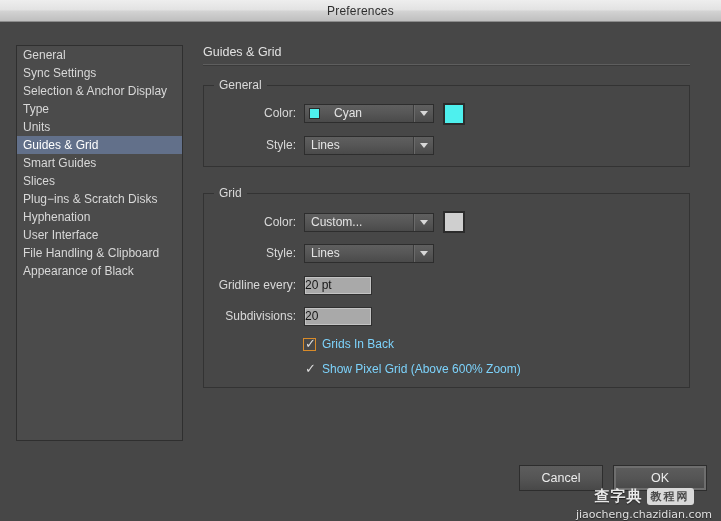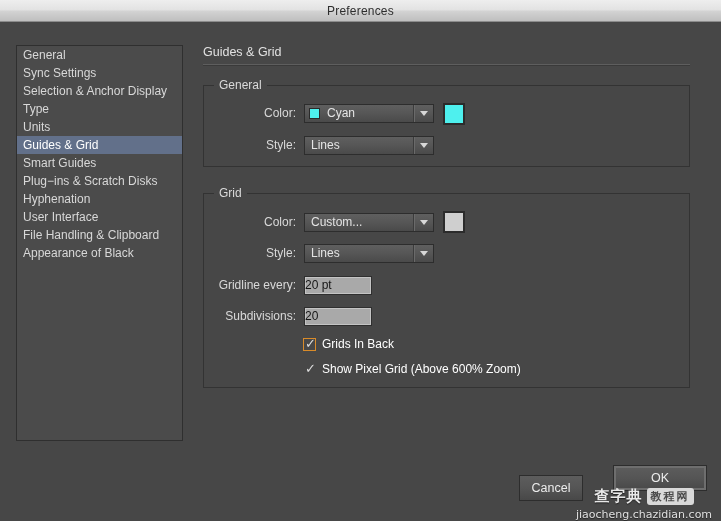--- a/index.html
+++ b/index.html
@@ -120,20 +120,21 @@
   .dropdown {
     position: relative;
     height: 19px;
     width: 130px;
     box-sizing: border-box;
     background: linear-gradient(to bottom, #5f5f5f 0%, #565656 50%, #4a4a4a 100%);
     border: 1px solid #2d2d2d;
     display: flex;
     align-items: center;
     cursor: default;
+    gap: 7px;
   }
   .dropdown .swatch-mini {
     width: 11px; height: 11px;
     margin-left: 4px;
     border: 1px solid #2a2a2a;
     box-sizing: border-box;
     flex: 0 0 auto;
   }
   .dropdown .dd-text {
     font-size: 12px;
@@ -205,41 +206,41 @@
   }
   .cbox .check {
     position: absolute;
     left: 1px; top: -2px;
     font-size: 13px;
     line-height: 13px;
     color: #dcdcdc;
   }
   .checkrow .cb-label {
     font-size: 12px;
-    color: #ffffff;
+    color: #7dd3fc;
     margin-left: 6px;
     white-space: nowrap;
   }
 
   
   .btn {
     position: absolute;
     height: 26px;
     box-sizing: border-box;
     background: linear-gradient(to bottom, #5d5d5d 0%, #555555 50%, #484848 100%);
     border: 1px solid #2d2d2d;
     color: #ececec;
     font-size: 12.5px;
     font-family: "Liberation Sans", sans-serif;
     display: flex;
     align-items: center;
     justify-content: center;
     cursor: default;
   }
-  #btn-cancel { left: 519px; top: 475px; width: 64px; }
+  #btn-cancel { left: 519px; top: 465px; width: 84px; }
   #btn-ok {
     left: 613px; top: 465px; width: 94px;
     outline: 2px solid #6e6e6e;
     outline-offset: -3px;
   }
 
   
   .watermark {
     position: absolute;
     left: 571px; top: 487px;
@@ -289,20 +290,21 @@
   </div>
 
   <div class="sidebar" id="sidebar-list">
       <div class="side-item">General</div>
       <div class="side-item">Sync Settings</div>
       <div class="side-item">Selection &amp; Anchor Display</div>
       <div class="side-item">Type</div>
       <div class="side-item">Units</div>
       <div class="side-item selected">Guides &amp; Grid</div>
       <div class="side-item">Smart Guides</div>
+      <div class="side-item">Slices</div>
       <div class="side-item">Plug−ins &amp; Scratch Disks</div>
       <div class="side-item">Hyphenation</div>
       <div class="side-item">User Interface</div>
       <div class="side-item">File Handling &amp; Clipboard</div>
       <div class="side-item">Appearance of Black</div>
     </div>
 
   <div class="pane">
     <div class="pane-title">Guides &amp; Grid</div>
     <div class="pane-rule"></div>

